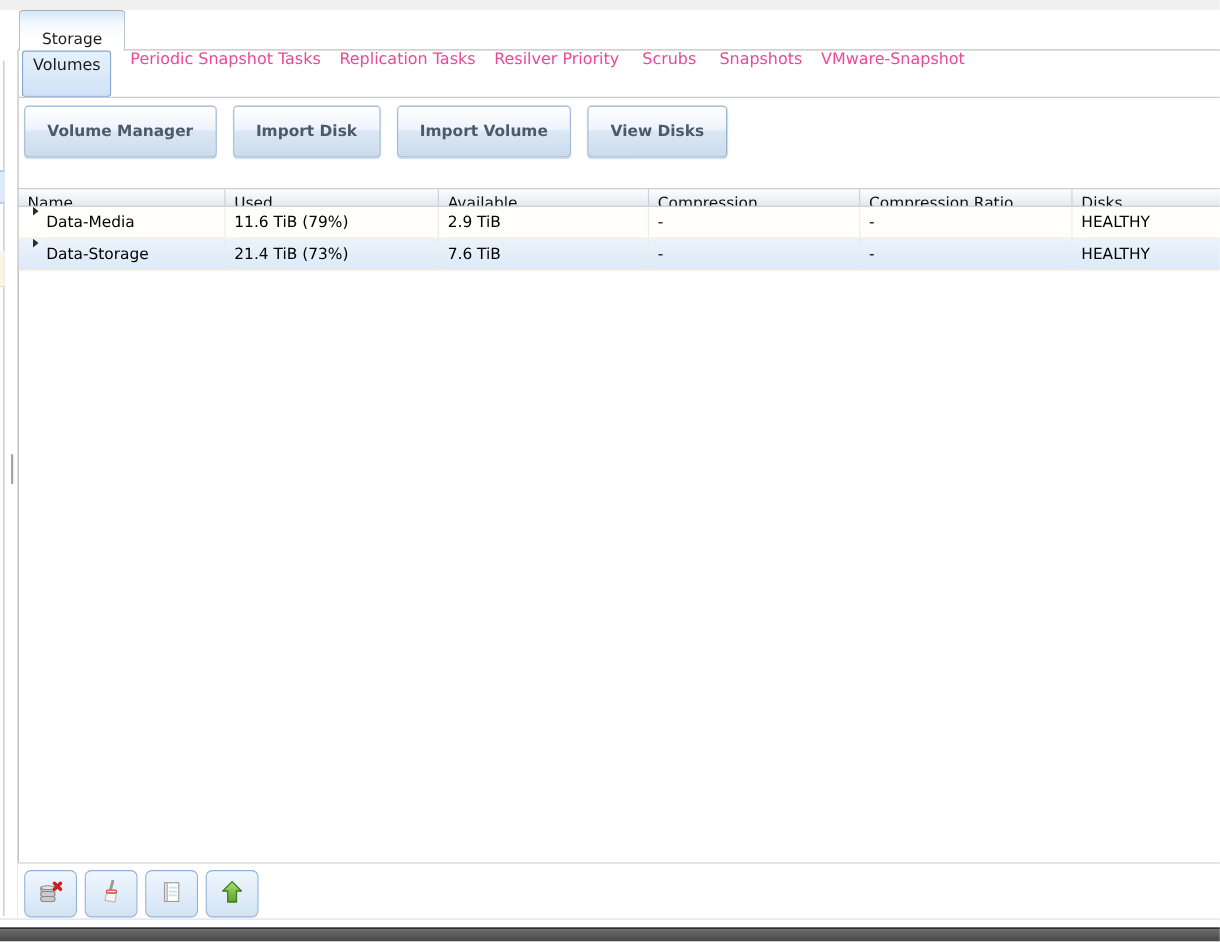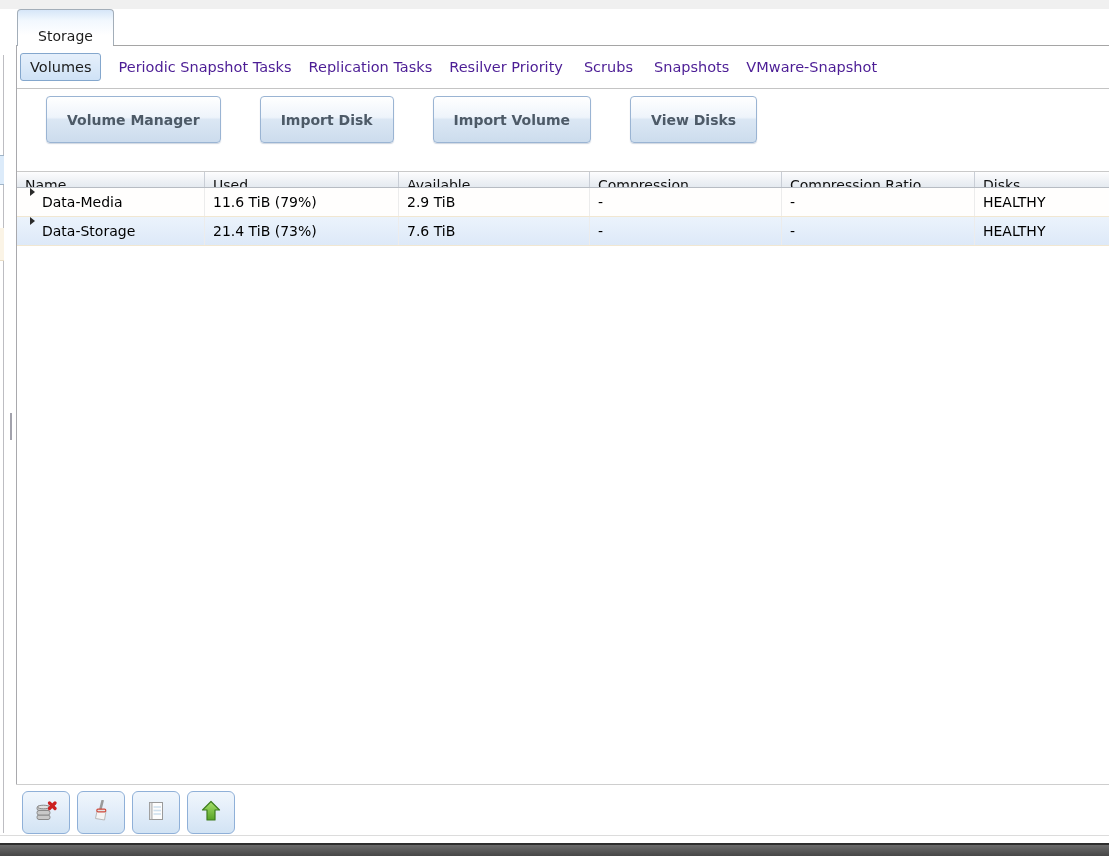--- a/index.html
+++ b/index.html
@@ -24,34 +24,34 @@
   
   .gutter-line { position:absolute; left:3px; top:55px; width:1px; height:778px; background:#bdbdc2; }
   .gutter-sliver-blue { position:absolute; left:0; top:155px; width:4px; height:30px;
     background:#dcebfa; border-top:1px solid #9fb4c8; border-bottom:1px solid #9fb4c8; }
   .gutter-sliver-tan { position:absolute; left:0; top:228px; width:4px; height:33px;
     background:#fbf4e6; border-bottom:1px solid #e8dcc4; }
   .splitter-handle { position:absolute; left:10px; top:413px; width:2px; height:27px; background:#a2a2ac; }
 
   
   .subtab-row { position:absolute; left:17px; top:46px; right:0; height:43px; background:#fff;
-    border-bottom:1px solid #c4c4c4; display:flex; align-items:center; gap:17px; padding-left:3px; }
-  .subtab { font-size:14.5px; color:#4c1d95; white-space:nowrap; cursor:pointer; }
+    border-bottom:1px solid #c4c4c4; display:flex; gap:17px; padding-left:3px; }
+  .subtab { font-size:14.5px; color:#ec4899; white-space:nowrap; cursor:pointer; }
   .subtab.active { background:linear-gradient(180deg,#e6f0fb,#cfe2f6); border:1px solid #84a7cd;
     border-radius:3px; padding:5px 9px; color:#1c1c1c; }
   .subtab.gap-l { margin-left:4px; }
 
   
   .btn-toolbar { position:absolute; left:17px; top:89px; right:0; height:82px; background:#fff;
     display:flex; gap:15px; padding:7px 0 0 5px; }
   .btn { height:47px; border:1px solid #9ab4d3; border-radius:4px;
     background:linear-gradient(180deg,#ffffff 0%,#eef4fb 45%,#dbe7f4 50%,#ccdced 100%);
     box-shadow:0 1px 1px rgba(120,140,170,.35);
     font-size:14px; font-weight:bold; color:#4d5a67; padding:0 20px; cursor:pointer;
-    font-family:"DejaVu Sans","Liberation Sans",sans-serif;margin-left:24px; }
+    font-family:"DejaVu Sans","Liberation Sans",sans-serif; }
 
   
   .grid { position:absolute; left:17px; top:171px; right:0; }
   .grid-header { display:grid; grid-template-columns:188px 194px 191px 192px 193px 1fr;
     height:17px; background:linear-gradient(180deg,#fdfdfe 0%,#eef1f5 60%,#e5eaf0 100%);
     border-top:1px solid #c9c9c9; border-bottom:1px solid #b7bcc3; }
   .grid-header .hcell { font-size:14px; color:#101010; line-height:26px; padding-left:8px;
     border-right:1px solid #c9ced6; overflow:hidden; white-space:nowrap; cursor:pointer; }
   .grid-header .hcell:last-child { border-right:none; }
   .grid-row { display:grid; grid-template-columns:188px 194px 191px 192px 193px 1fr;

